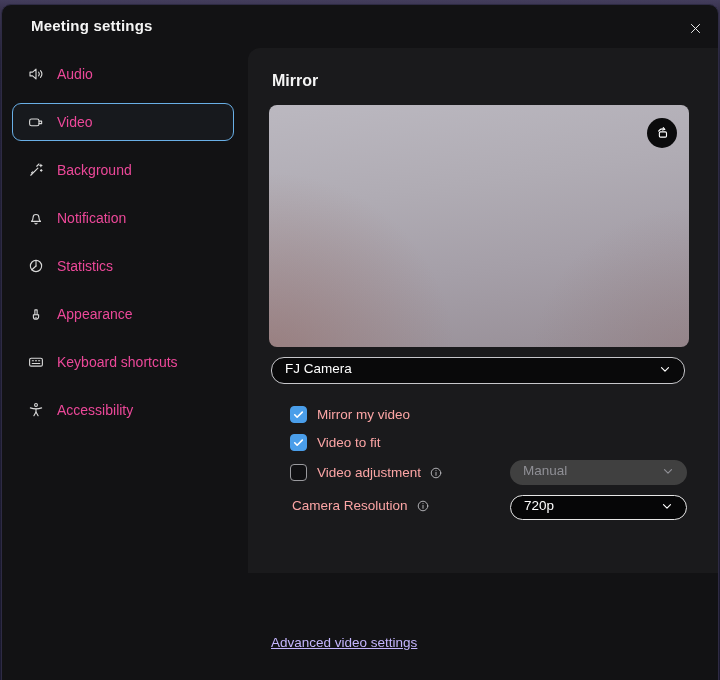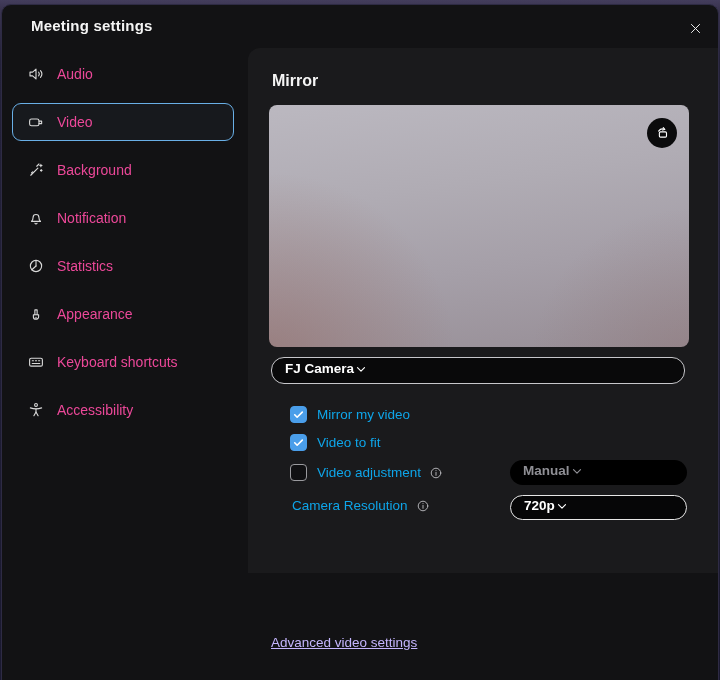--- a/index.html
+++ b/index.html
@@ -53,39 +53,39 @@
       radial-gradient(circle at 0% 105%, rgba(148,106,100,.55), rgba(148,106,100,0) 38%),
       radial-gradient(circle at 100% 108%, rgba(142,112,112,.38), rgba(142,112,112,0) 32%),
       linear-gradient(172deg,#bbb8c0 0%,#b0acb4 35%,#a59fa8 65%,#978e96 100%);
   }
   .flip-btn {
     position:absolute; right:12px; top:13px; width:30px; height:30px;
     background:#0b0b0c; border-radius:50%; display:flex;
     align-items:center; justify-content:center; color:#fff; cursor:pointer;
   }
   .select {
-    position:absolute; display:flex; align-items:center; justify-content:flex-start;
-    padding:0 12px 4px 13px; border-radius:13px; font-size:13.5px; cursor:pointer;font-weight:bold;
+    position:absolute; display:flex; align-items:center; justify-content:space-between;
+    padding:0 12px 4px 13px; border-radius:13px; font-size:13.5px; cursor:pointer;
   }
   .select .chev { display:flex; }
   .camera-select {
     left:23px; top:309px; width:414px; height:27px;
     background:#09090a; border:1px solid #c7c7cb; color:#fff;
   }
   .manual-select {
     left:262px; top:412px; width:177px; height:25px;
-    background:#000000; color:#8f8f95; cursor:default;
+    background:#404040; color:#8f8f95; cursor:default;
   }
   .res-select {
     left:262px; top:447px; width:177px; height:25px;
     background:#060607; border:1px solid #e6e6e6; color:#fff;
   }
   .opt-row {
     position:absolute; left:22px; display:flex; align-items:center; gap:10px;
-    color:#0ea5e9; font-size:13.5px;padding-left:20px;
+    color:#fca5a5; font-size:13.5px;padding-left:20px;
   }
   .checkbox {
     width:17px; height:17px; border-radius:4px; border:1px solid #9a9a9e;
     background:#101012; display:flex; align-items:center; justify-content:center;
     cursor:pointer; flex:0 0 17px;
   }
   .checkbox svg { display:none; width:13px; height:13px; }
   .checkbox.checked { background:#4a9eea; border-color:#4a9eea; }
   .checkbox.checked svg { display:block; }
   .info { display:flex; color:#b9b9bd; margin-left:-2px; }

